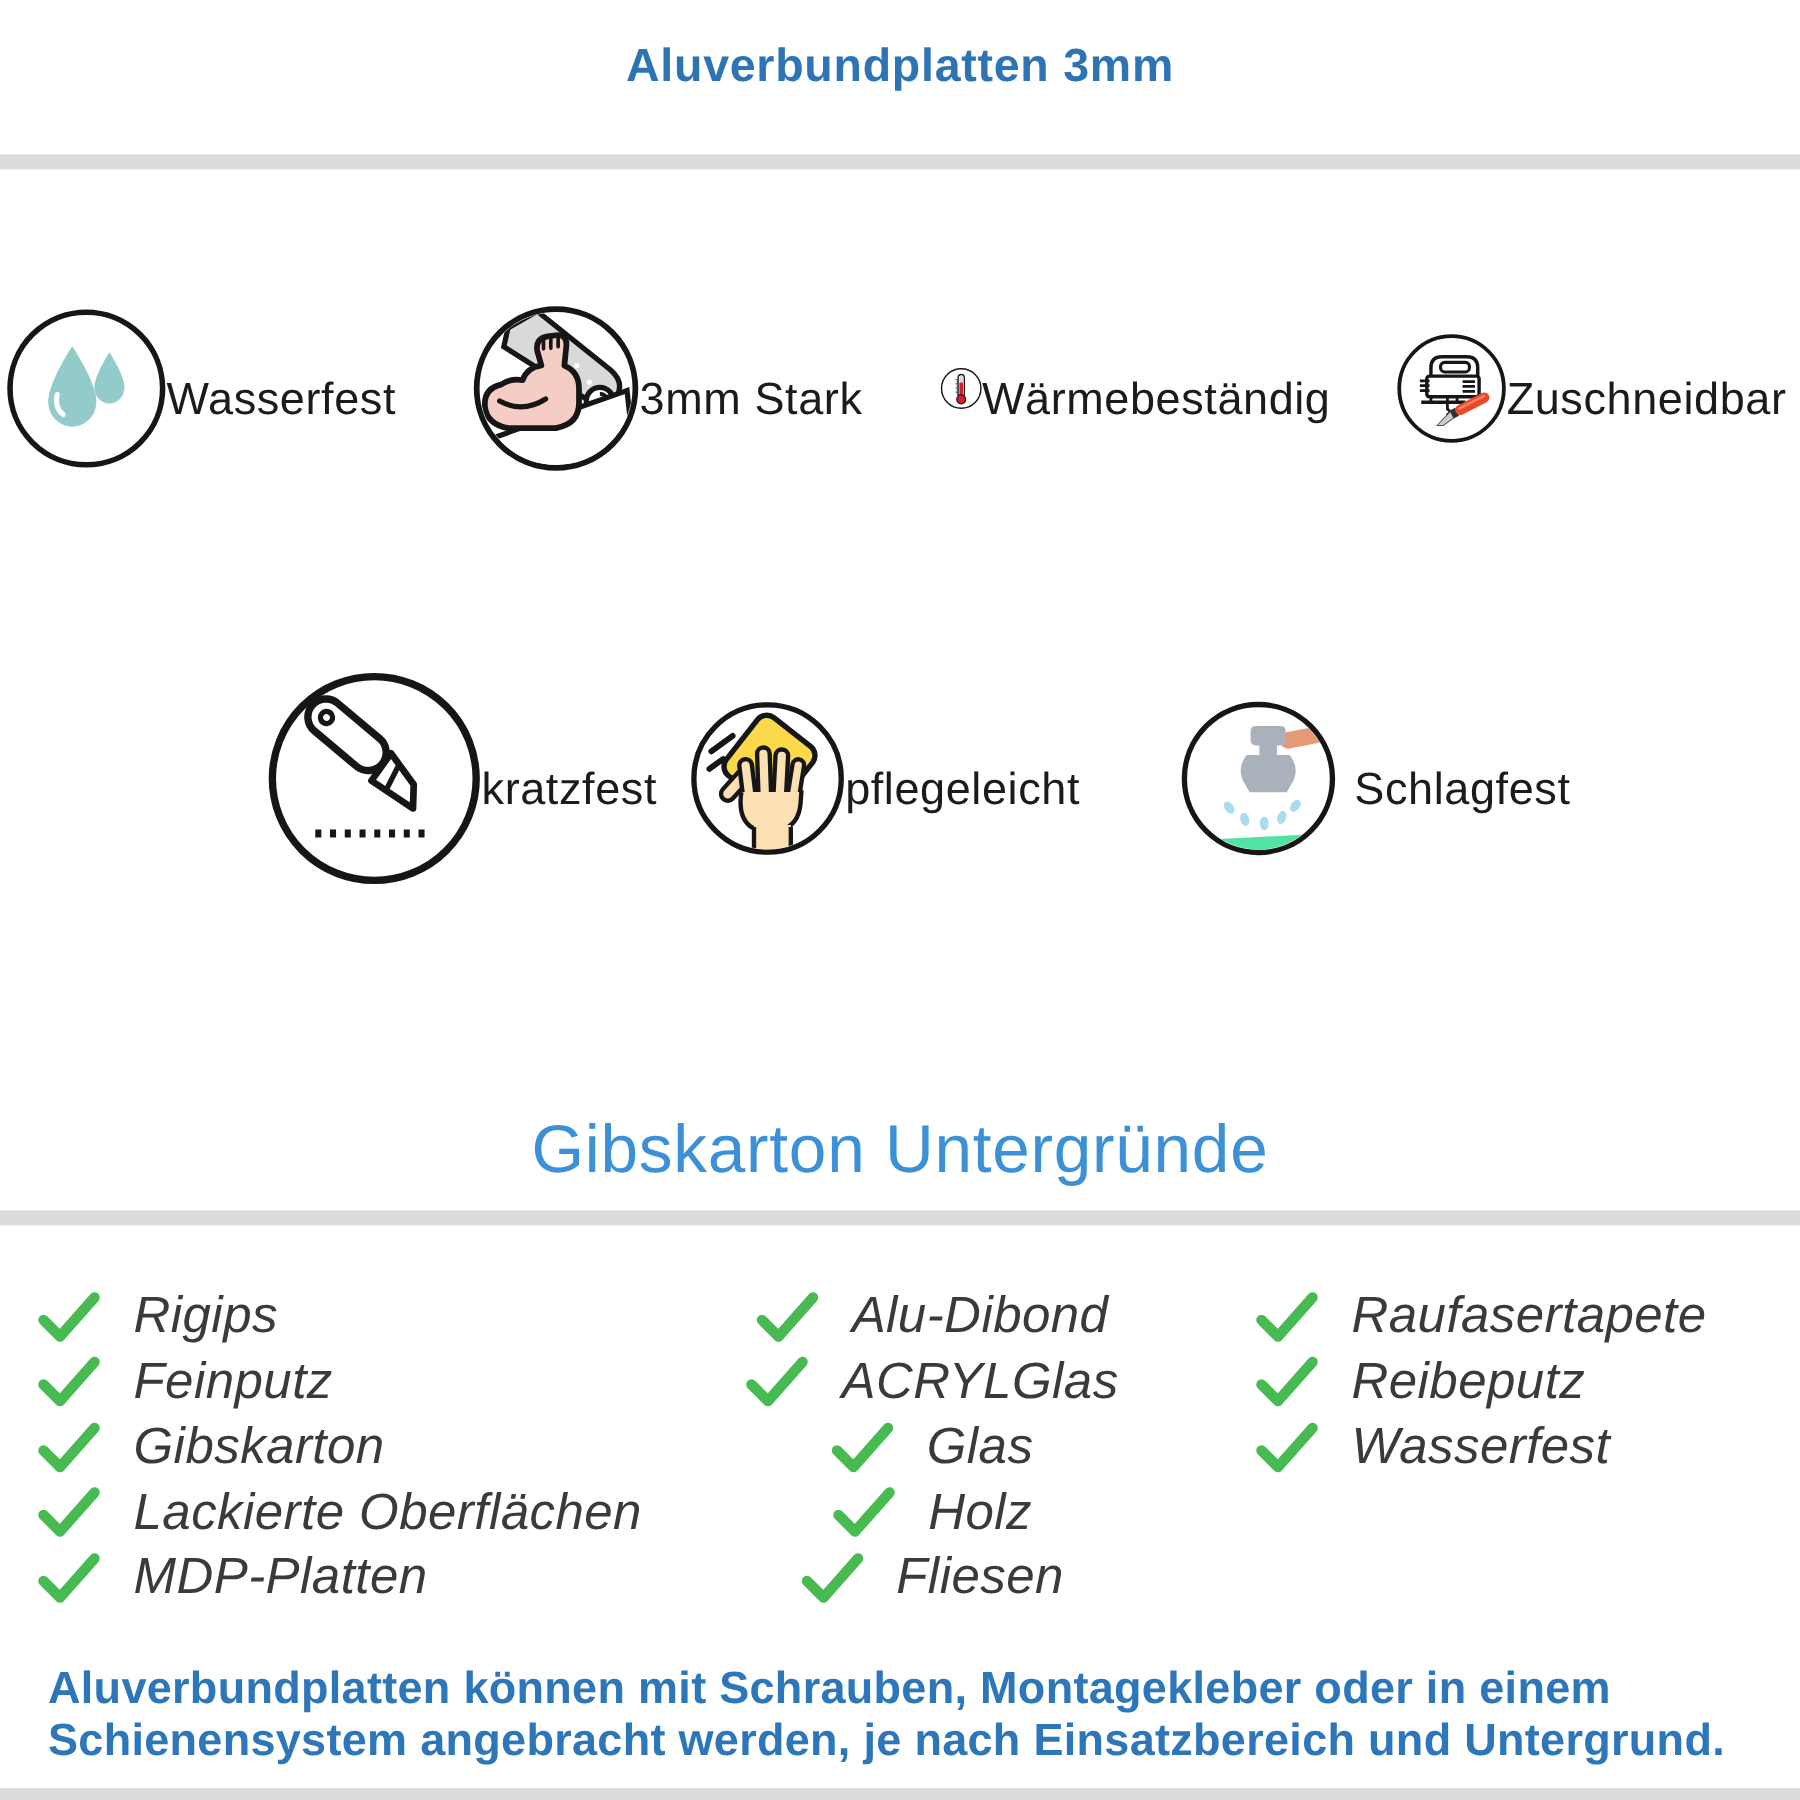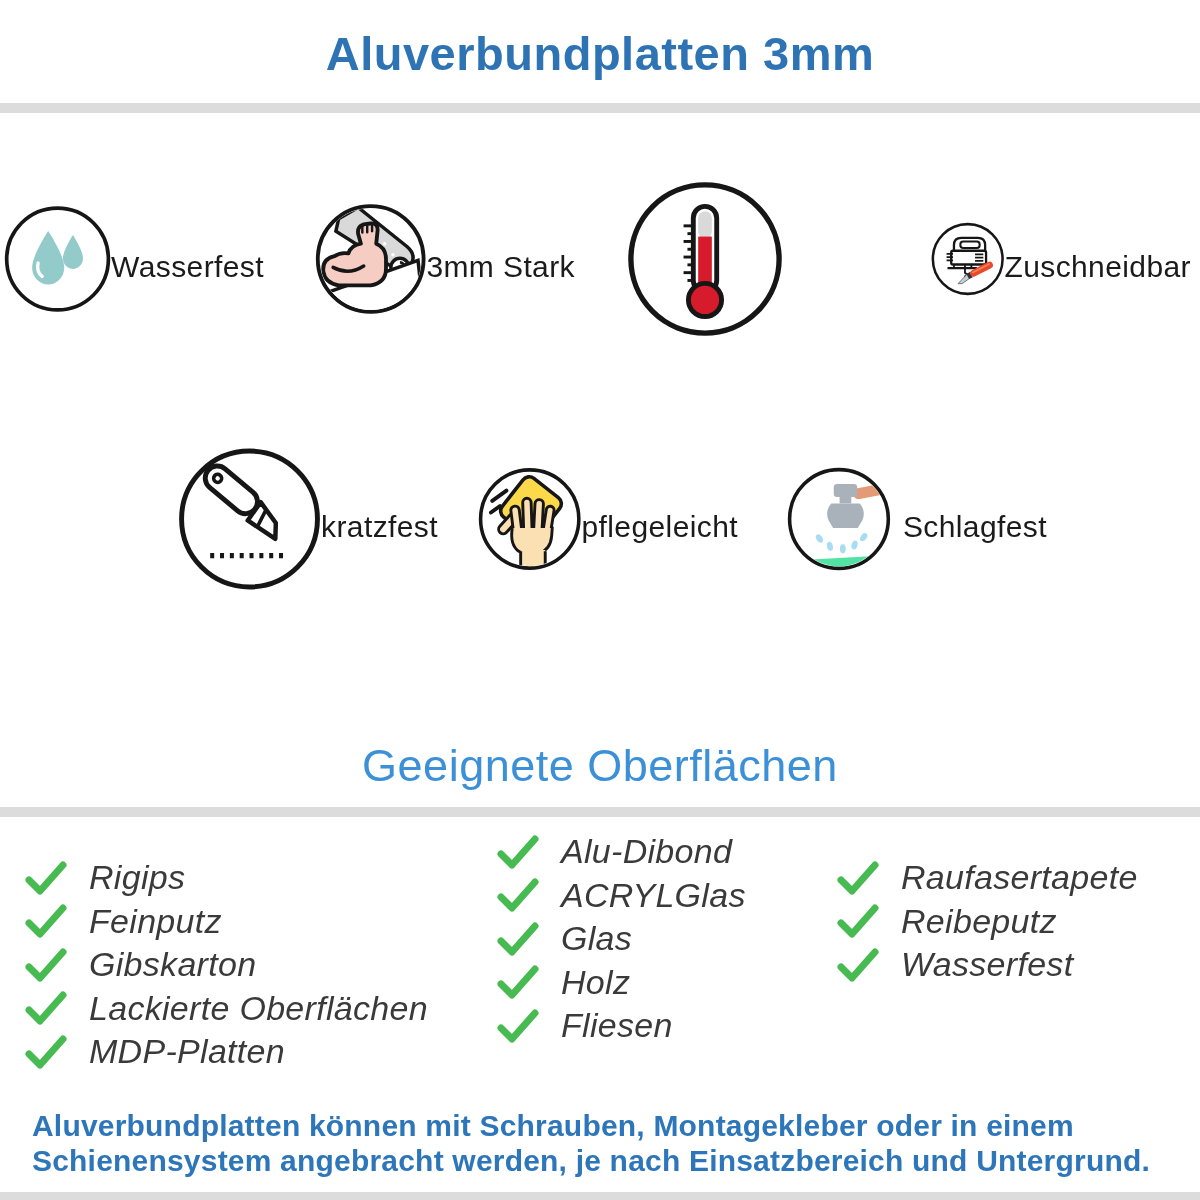--- a/index.html
+++ b/index.html
@@ -3,21 +3,21 @@
 <meta charset="utf-8">
 <style>
   html,body{margin:0;padding:0;background:#fff;}
   .page{
     position:relative;width:1200px;height:1200px;background:#fff;overflow:hidden;
     font-family:"Liberation Sans", sans-serif;
   }
   .divider{position:absolute;left:0;width:1200px;height:10px;background:var(--divider_gray);}
   .page-title{
     position:absolute;left:0;top:26px;width:1200px;text-align:center;
-    font-size:47px;font-weight:600;color:var(--title_blue);letter-spacing:.5px;
+    font-size:31px;font-weight:600;color:var(--title_blue);letter-spacing:.5px;
   }
   .section-title{
     position:absolute;left:0;top:740px;width:1200px;text-align:center;
     font-size:45px;font-weight:500;color:var(--section_blue);letter-spacing:.5px;
   }
   .feature{position:absolute;width:260px;display:flex;flex-direction:row;align-items:center;}
   .feature svg.fi{width:156px;height:156px;display:block;}
   .flabel{
     margin-top:15px;font-size:30px;font-weight:500;color:#1b1b1b;
     letter-spacing:.4px;white-space:nowrap;text-align:center;
@@ -84,20 +84,21 @@
         <line x1="58" y1="46" x2="68" y2="46"></line>
           <line x1="62" y1="54" x2="68" y2="54"></line>
         <line x1="58" y1="62" x2="68" y2="62"></line>
           <line x1="62" y1="70" x2="68" y2="70"></line>
         <line x1="58" y1="78" x2="68" y2="78"></line>
           <line x1="62" y1="86" x2="68" y2="86"></line>
         <line x1="58" y1="94" x2="68" y2="94"></line>
           <line x1="62" y1="102" x2="68" y2="102"></line>
       </g>
     </svg>
+    <div class="flabel">Wärmebeständig</div>
   </div>
 
   <div class="feature" style="left:931px;top:181px;">
     <svg class="fi" viewBox="0 0 160 160">
       <defs>
           <clipPath id="clipD">
             <circle cx="80" cy="80" r="73"></circle>
           </clipPath>
         </defs>
       <circle cx="80" cy="80" r="76" fill="#fff" stroke="var(--outline_black)" stroke-width="5.5"></circle>
@@ -135,21 +136,21 @@
         <rect x="18" y="50" width="68" height="27" rx="13.5" stroke-width="5.5"></rect>
         <circle cx="32" cy="63.5" r="4.5" stroke-width="4"></circle>
         <path d="M86 53 L114 60 L125 74 L88 78 Z" stroke-width="5" stroke-linejoin="round"></path>
         <path d="M96 55.5 L101 77" stroke-width="4" fill="none"></path>
       </g>
       <line x1="36" y1="121" x2="120" y2="121" stroke="var(--outline_black)" stroke-width="6" stroke-dasharray="4.5 6.5"></line>
     </svg>
     <div class="flabel">kratzfest</div>
   </div>
 
-  <div class="feature" style="left:478px;top:441px;">
+  <div class="feature" style="left:460px;top:441px;">
     <svg class="fi" viewBox="0 0 160 160">
       <defs>
           <clipPath id="clipF">
             <circle cx="80" cy="80" r="73"></circle>
           </clipPath>
         </defs>
       <circle cx="80" cy="80" r="76" fill="#fff" stroke="var(--outline_black)" stroke-width="5.5"></circle>
       <g clip-path="url(#clipF)">
         <path d="M22 52 L44 36 M20 70 L34 60" stroke="var(--outline_black)" stroke-width="6" stroke-linecap="round"></path>
         <rect x="46" y="24" width="72" height="76" rx="12" transform="rotate(38 82 62)" fill="var(--cloth_yellow)" stroke="var(--outline_black)" stroke-width="5.5"></rect>
@@ -191,21 +192,21 @@
           <ellipse cx="66" cy="122" rx="4.5" ry="7" transform="rotate(-15 66 122)"></ellipse>
           <ellipse cx="86" cy="126" rx="4.5" ry="7"></ellipse>
           <ellipse cx="104" cy="120" rx="4.5" ry="7" transform="rotate(18 104 120)"></ellipse>
           <ellipse cx="118" cy="108" rx="4.5" ry="7" transform="rotate(38 118 108)"></ellipse>
         </g>
       </g>
     </svg>
     <div class="flabel">Schlagfest</div>
   </div>
 
-  <div class="section-title">Geeignete Oberflächen</div>
+  <div class="section-title">Gibskarton Untergründe</div>
   <div class="divider" style="top:807px;"></div>
 
   <div class="col" style="left:25px;top:856px;">
     <div class="srow">
         <svg viewBox="0 0 42 34">
           <path d="M4 19 L15 30 L38 4" stroke="var(--check_green)" stroke-width="7" fill="none" stroke-linecap="round" stroke-linejoin="round"></path>
         </svg>
         <span class="stext">Rigips</span>
       </div>
     <div class="srow">
@@ -227,21 +228,21 @@
         <span class="stext">Lackierte Oberflächen</span>
       </div>
     <div class="srow">
         <svg viewBox="0 0 42 34">
           <path d="M4 19 L15 30 L38 4" stroke="var(--check_green)" stroke-width="7" fill="none" stroke-linecap="round" stroke-linejoin="round"></path>
         </svg>
         <span class="stext">MDP-Platten</span>
       </div>
   </div>
 
-  <div class="col" style="left:497px;top:830px;">
+  <div class="col" style="left:497px;top:856px;align-items:center;">
     <div class="srow">
         <svg viewBox="0 0 42 34">
           <path d="M4 19 L15 30 L38 4" stroke="var(--check_green)" stroke-width="7" fill="none" stroke-linecap="round" stroke-linejoin="round"></path>
         </svg>
         <span class="stext">Alu-Dibond</span>
       </div>
     <div class="srow">
         <svg viewBox="0 0 42 34">
           <path d="M4 19 L15 30 L38 4" stroke="var(--check_green)" stroke-width="7" fill="none" stroke-linecap="round" stroke-linejoin="round"></path>
         </svg>

